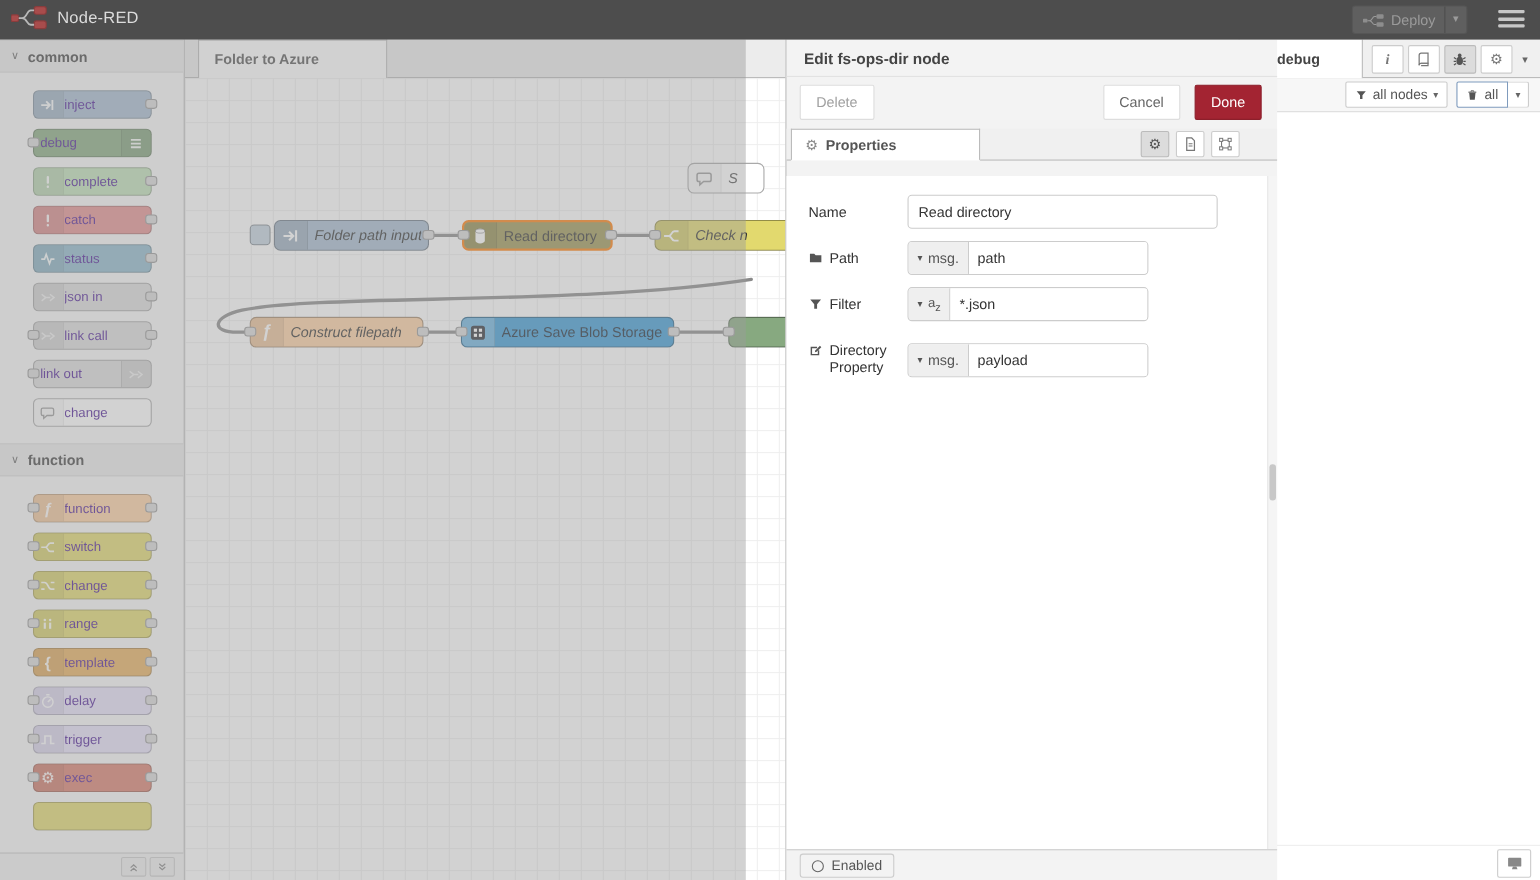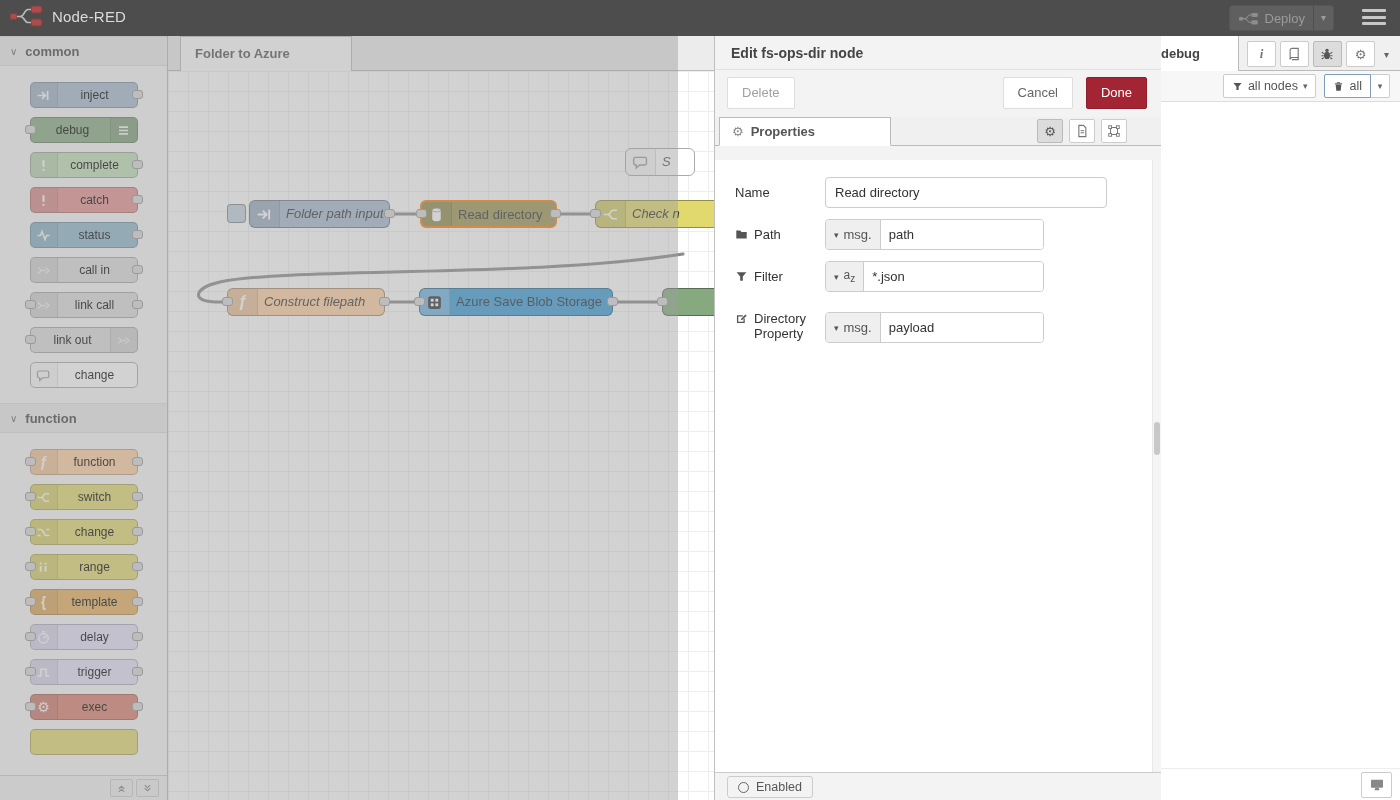--- a/index.html
+++ b/index.html
@@ -30,22 +30,22 @@
   .p-cat-h .ctitle { font-size:13px; font-weight:bold; color:#444; }
   .p-items { padding:16px 0 6px; }
   .pnode { position:relative; width:108px; height:26px; margin:0 auto 9px; border:1px solid rgba(0,0,0,.25);
     border-radius:5px; cursor:move; }
   .pnode .pic { position:absolute; top:0; bottom:0; width:27px; background:rgba(0,0,0,.06);
     display:flex; align-items:center; justify-content:center; color:rgba(255,255,255,.92); }
   .pnode .pic.l { left:0; border-right:1px solid rgba(0,0,0,.1); border-radius:4px 0 0 4px; }
   .pnode .pic.r { right:0; border-left:1px solid rgba(0,0,0,.1); border-radius:0 4px 4px 0; }
   .pnode .pic svg { width:15px; height:15px; }
   .pnode .pic .tglyph { font-size:14px; font-weight:bold; }
-  .plabel { position:absolute; top:0; height:24px; line-height:24px; font-size:12px; color:#000000;
-    text-align:center; overflow:hidden; white-space:nowrap; }
+  .plabel { position:absolute; top:0; height:24px; line-height:24px; font-size:12px; color:#4c1d95;
+    overflow:hidden; white-space:nowrap; }
   .pnode.icon-l .plabel { left:28px; right:6px; }
   .pnode.icon-r .plabel { left:6px; right:28px; }
   .port { position:absolute; width:11px; height:9px; background:#d9d9d9; border:1px solid #999; border-radius:3px; }
   .pnode .port { top:7px; }
   .port.pl { left:-6px; } .port.pr { right:-6px; }
   .pnode.faded .pic { color:rgba(255,255,255,.65); }
   .pnode.lightface .pic { color:#999; background:rgba(0,0,0,.03); }
   .p-foot { position:absolute; left:0; right:0; bottom:0; height:25px; background:#f3f3f3;
     border-top:1px solid #ccc; z-index:3; display:flex; justify-content:flex-end; align-items:center; padding:0 8px; gap:3px; }
   .p-foot .fbtn { width:23px; height:18px; background:#efefef; border:1px solid #ccc; border-radius:2px;
@@ -339,21 +339,21 @@
       <span class="plabel">status</span>
       <span class="port pr"></span>
     </div>
 
     <div class="pnode icon-l faded" style="background:#dddddd">
       <span class="pic l">
           <svg>
             <use href="#sym-link"></use>
           </svg>
         </span>
-      <span class="plabel">call in</span>
+      <span class="plabel">json in</span>
       <span class="port pr"></span>
     </div>
 
     <div class="pnode icon-l faded" style="background:#dddddd">
       <span class="pic l">
           <svg>
             <use href="#sym-link"></use>
           </svg>
         </span>
       <span class="plabel">link call</span>

